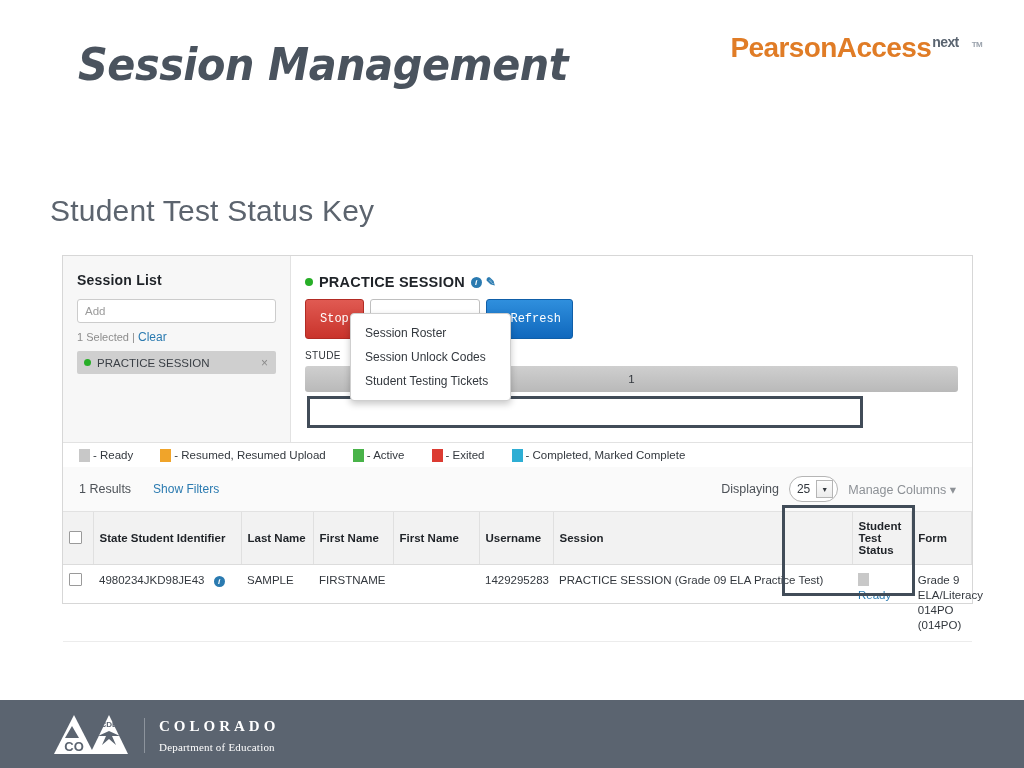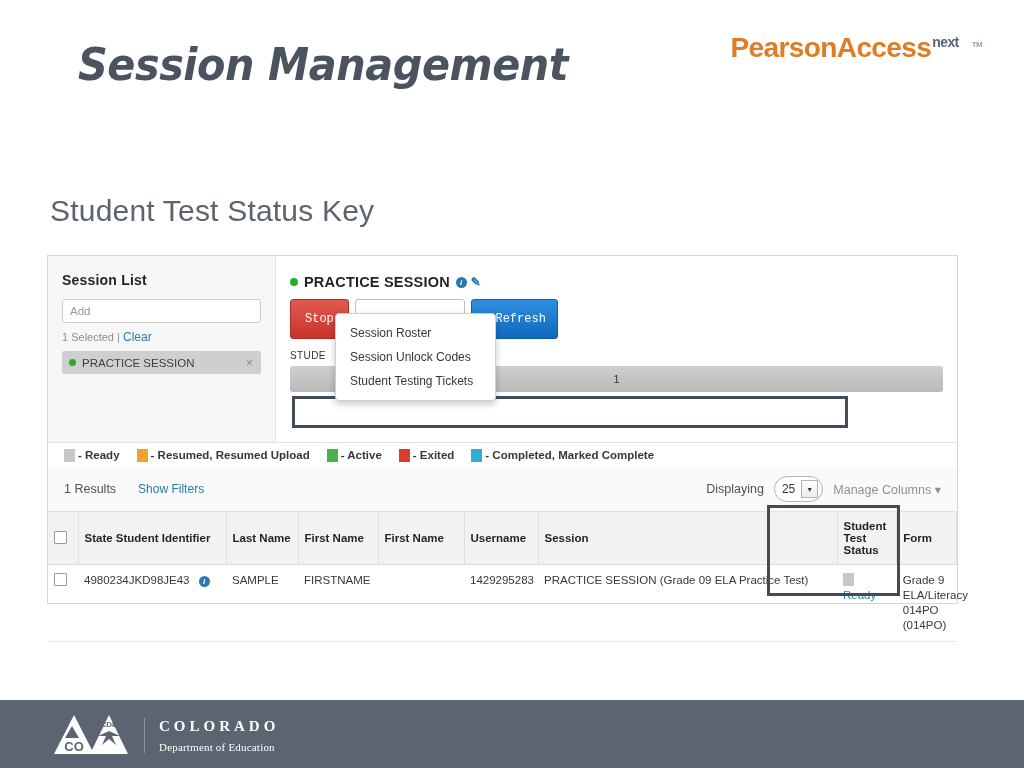--- a/index.html
+++ b/index.html
@@ -31,21 +31,21 @@
   .brand .tm{font-size:8px;vertical-align:super;color:#9aa2ac;margin-left:13px;}
 
   .subtitle{
     position:absolute;left:50px;top:194px;
     font-size:30px;color:#5c646e;font-weight:400;
     letter-spacing:.2px;
   }
 
   
   .app{
-    position:absolute;left:47px;top:255px;width:911px;height:349px;
+    position:absolute;left:62px;top:255px;width:911px;height:349px;
     background:#ffffff;border:1px solid #d7d7d7;box-sizing:border-box;
   }
 
   
   .top-row{display:flex;height:186px;border-bottom:1px solid #e2e2e2;}
 
   .session-list{
     width:228px;box-sizing:border-box;
     background:#f7f7f7;border-right:1px solid #e2e2e2;
     padding:16px 14px 0 14px;position:relative;
@@ -116,21 +116,21 @@
   .progress{
     margin-top:5px;height:26px;border-radius:3px;
     background:linear-gradient(#cfcfcf,#b9b9b9);
     display:flex;align-items:center;justify-content:center;
     font-size:11.5px;color:#33383e;
   }
 
   
   .legend{
     height:24px;display:flex;align-items:center;padding-left:16px;
-    font-size:11.5px;color:#33383e;gap:10px;white-space:nowrap;font-weight:bold;
+    font-size:11.5px;color:#33383e;gap:20px;white-space:nowrap;
   }
   .sw{width:11px;height:13px;display:inline-block;margin-right:3px;}
   .leg{display:flex;align-items:center;margin-right:7px;}
 
   
   .hl{position:absolute;border:3px solid #414c58;box-sizing:border-box;pointer-events:none;}
   #hl-legend{left:244px;top:140px;width:556px;height:32px;}
 
   
   .results-bar{

